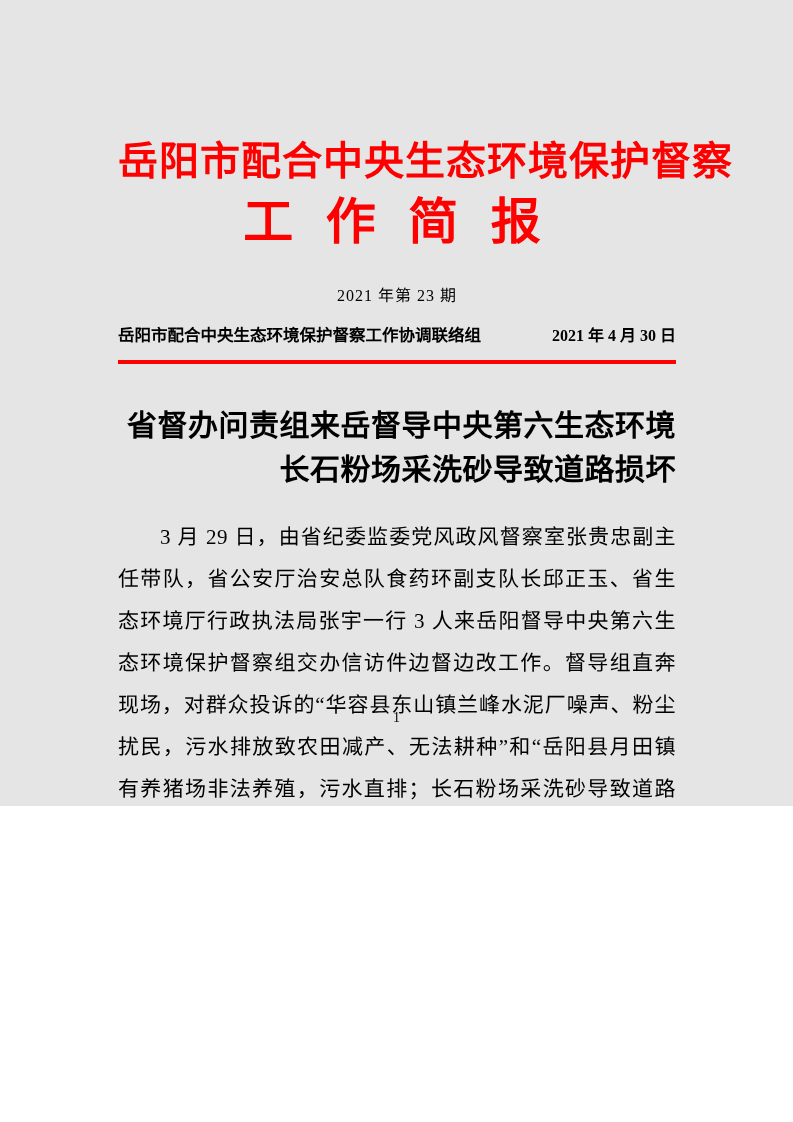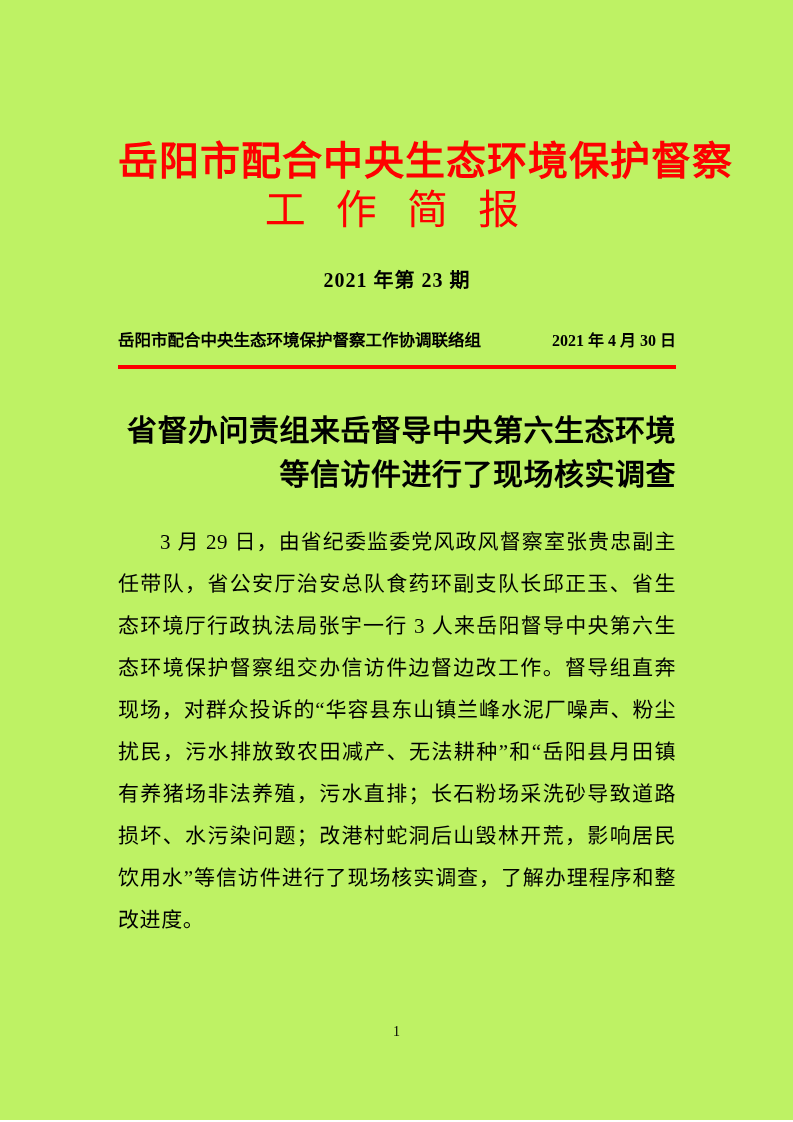--- a/index.html
+++ b/index.html
@@ -8,23 +8,23 @@
   }
   * { box-sizing: border-box; }
   html, body {
     margin: 0;
     padding: 0;
     background: #ffffff;
   }
   .page {
     position: relative;
     width: 793px;
-    height: 1120px;
+    height: 806px;
     margin: 0 auto;
-    background: #bef264;
+    background: #e5e5e5;
     overflow: hidden;
     font-family: "Liberation Serif", "DejaVu Serif", serif;
     color: var(--ink);
   }
   .content {
     padding: 0 117px 0 118px;
   }
   
   .masthead {
     padding-top: 138px;
@@ -32,37 +32,37 @@
   }
   .masthead-title1 {
     color: var(--red);
     font-size: 40px;
     font-weight: bold;
     line-height: 1.2;
     letter-spacing: 1px;
     white-space: nowrap;
   }
   .masthead-title2 {
-    margin-top: 1px;
+    margin-top: 8px;
     color: var(--red);
-    font-size: 41px;
-    font-weight: normal;
+    font-size: 50px;
+    font-weight: bold;
     line-height: 1.15;
     letter-spacing: 10px;
     white-space: nowrap;
   }
   .issue-line {
     margin-top: 30px;
-    font-size: 20px;
-    font-weight: bold;
+    font-size: 16px;
+    font-weight: normal;
     color: var(--ink);
     letter-spacing: 1px;
   }
   .org-date-row {
-    margin-top: 34px;
+    margin-top: 16px;
     display: flex;
     justify-content: space-between;
     align-items: baseline;
     text-align: left;
   }
   .org-name {
     font-family: "Liberation Sans", "DejaVu Sans", sans-serif;
     font-size: 16.5px;
     font-weight: bold;
     letter-spacing: 0;
@@ -131,21 +131,21 @@
       <div class="org-date-row">
         <span class="org-name">岳阳市配合中央生态环境保护督察工作协调联络组</span>
         <span class="issue-date">2021 年 4 月 30 日</span>
       </div>
       <div class="red-rule"></div>
     </header>
 
     <main>
       <h1 class="article-heading">
         <span class="heading-line">省督办问责组来岳督导中央第六生态环境</span>
-        <span class="heading-line">等信访件进行了现场核实调查</span>
+        <span class="heading-line">长石粉场采洗砂导致道路损坏</span>
       </h1>
       <div class="article-body">
         <p class="body-para">3 月 29 日，由省纪委监委党风政风督察室张贵忠副主任带队，省公安厅治安总队食药环副支队长邱正玉、省生态环境厅行政执法局张宇一行 3 人来岳阳督导中央第六生态环境保护督察组交办信访件边督边改工作。督导组直奔现场，对群众投诉的“华容县东山镇兰峰水泥厂噪声、粉尘扰民，污水排放致农田减产、无法耕种”和“岳阳县月田镇有养猪场非法养殖，污水直排；长石粉场采洗砂导致道路损坏、水污染问题；改港村蛇洞后山毁林开荒，影响居民饮用水”等信访件进行了现场核实调查，了解办理程序和整改进度。</p>
       </div>
     </main>
 
     <footer class="page-footer">
       <span class="page-number">1</span>
     </footer>
 

